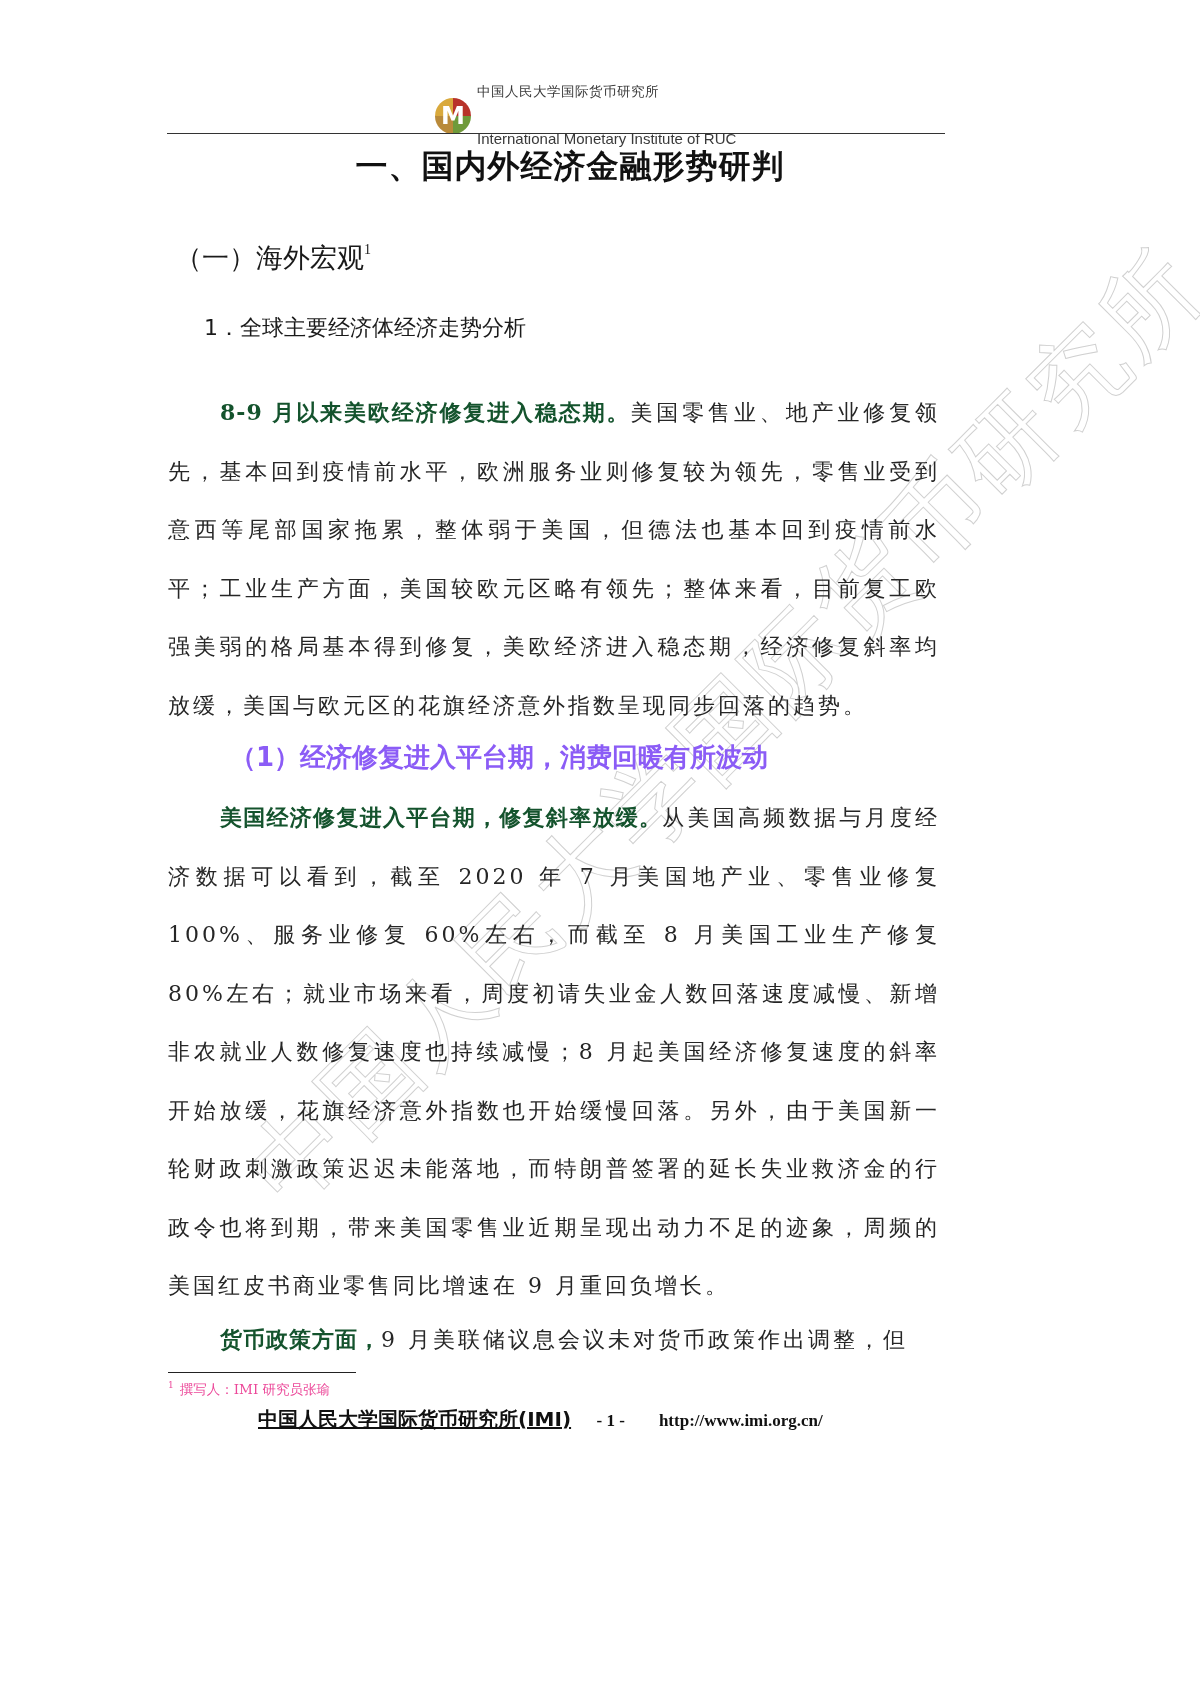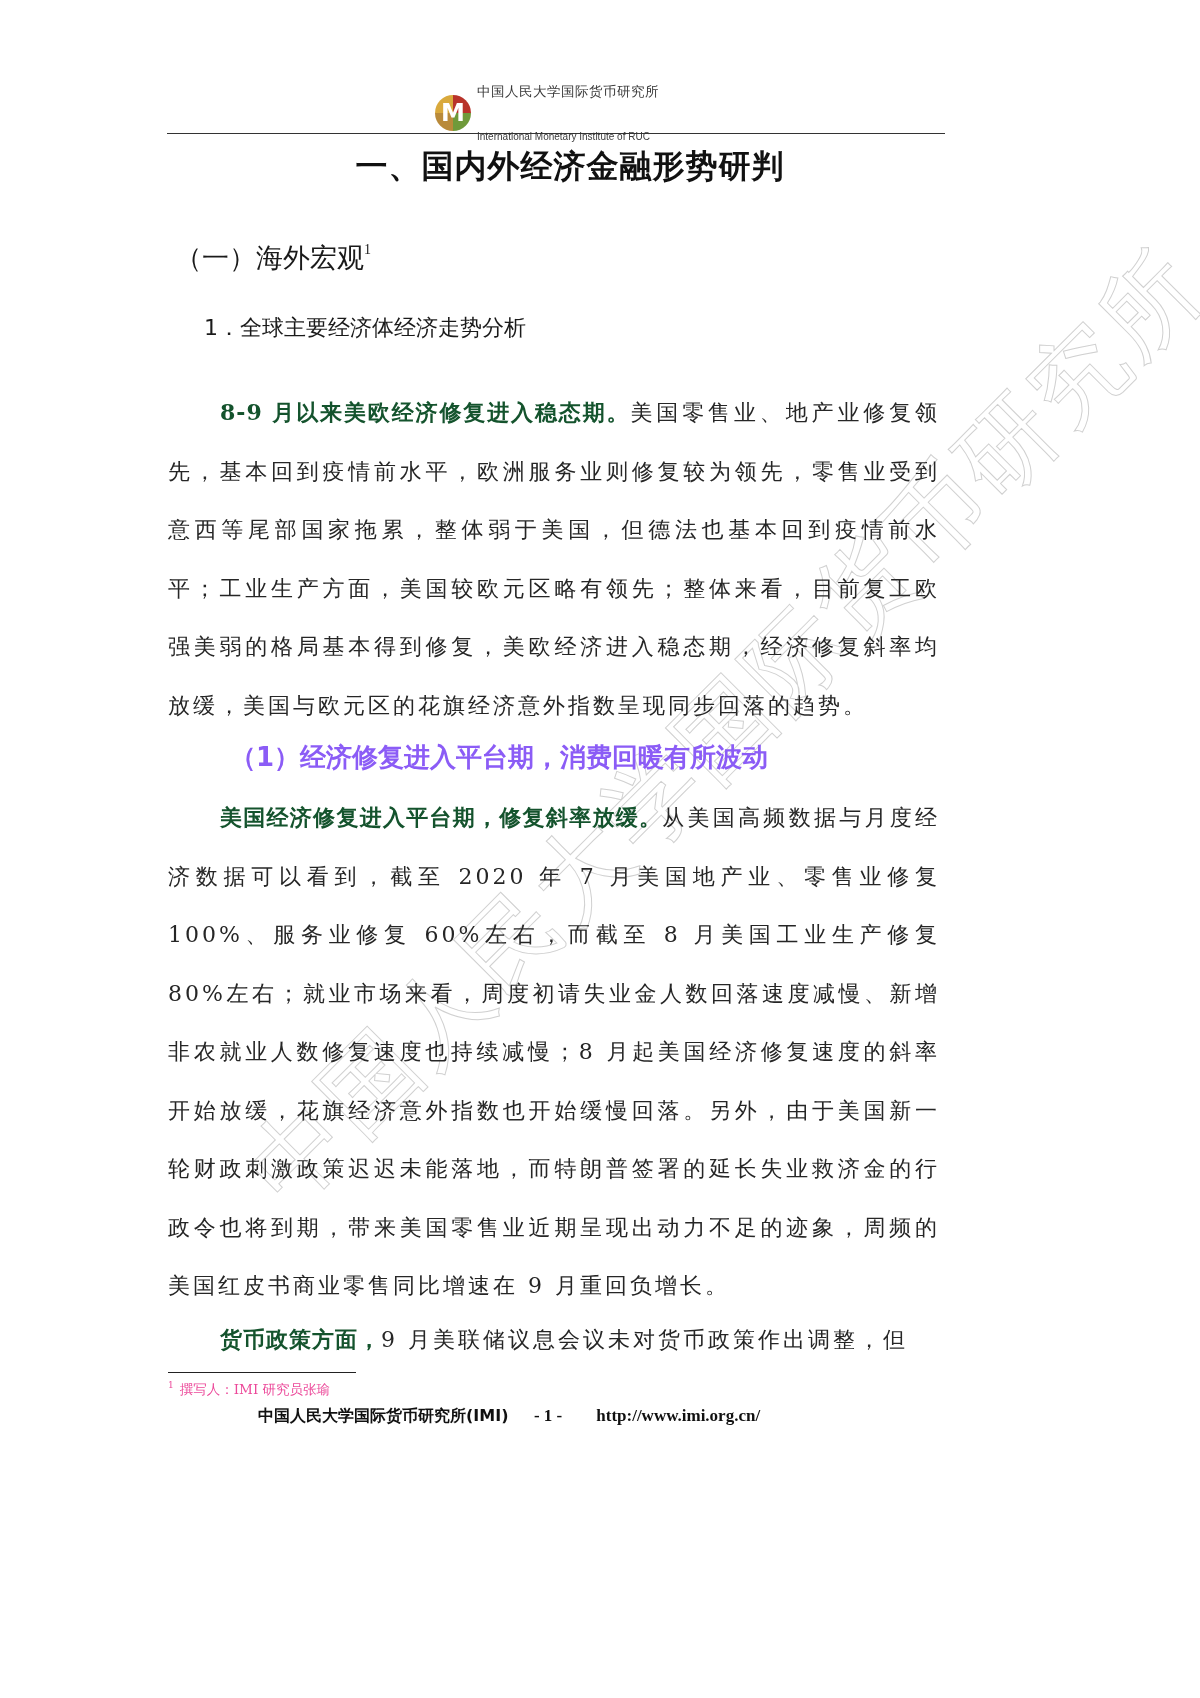--- a/index.html
+++ b/index.html
@@ -7,21 +7,21 @@
          font-family: "DejaVu Serif", "Liberation Serif", serif; color: #1a1a1a; }
 
   .header { position: absolute; left: 167px; top: 80px; width: 778px; height: 54px; }
   .header-inner { position: absolute; left: 268px; top: 4px; display: flex; align-items: center; }
   .logo { width: 36px; height: 36px; border-radius: 50%; position: relative; overflow: hidden; margin-right: 6px;
           background: conic-gradient(#b8332a 0deg 90deg, #6f9a3a 90deg 180deg, #b98a3a 180deg 270deg, #d9a93c 270deg 360deg); }
   .logo-m { position: absolute; left: 0; top: 0; width: 36px; height: 36px; color: #fff; font-family: "DejaVu Sans", sans-serif;
             font-weight: bold; font-size: 24px; text-align: center; line-height: 36px; }
   .header-text { display: flex; flex-direction: column; line-height: 1.1; }
   .header-cn { font-family: "DejaVu Sans", sans-serif; font-size: 13.5px; color: #3a3a3a; letter-spacing: 0.5px; }
-  .header-en { font-family: "Liberation Sans", sans-serif; font-size: 10px; color: #3a3a3a; margin-top: 32px; }
+  .header-en { font-family: "Liberation Sans", sans-serif; font-size: 15px; color: #3a3a3a; margin-top: 32px; }
   .header-rule { position: absolute; left: 0; bottom: 0; width: 778px; height: 0; border-top: 1.5px solid #333; }
 
   .title { position: absolute; left: 0; width: 1140px; top: 145px; text-align: center;
            font-family: "DejaVu Sans", sans-serif; font-weight: bold; font-size: 32px; color: #111; letter-spacing: 1px; }
 
   .section { position: absolute; left: 175px; top: 240px; font-family: "DejaVu Sans", sans-serif; font-size: 27px; color: #1a1a1a; }
   .section sup { font-family: "Liberation Serif", serif; font-size: 14px; vertical-align: top; position: relative; top: 2px; }
 
   .subsection { position: absolute; left: 172px; top: 313px; font-family: "DejaVu Sans", sans-serif; font-size: 22px; color: #1a1a1a; margin-left: 32px; }
 
@@ -31,21 +31,21 @@
   .para.indent { text-indent: 52px; }
 
   .subhead { position: absolute; left: 230px; top: 740px; font-family: "DejaVu Sans", sans-serif; font-weight: bold; font-size: 26px; color: #8b5cf6; }
 
   .fn-rule { position: absolute; left: 168px; top: 1372px; width: 188px; border-top: 1px solid #222; }
   .footnote { position: absolute; left: 168px; top: 1380px; font-size: 13.5px; color: #ec4899; }
   .footnote sup { font-size: 9px; margin-right: 6px; }
 
   .footer { position: absolute; left: 258px; top: 1406px; font-family: "Liberation Serif", serif; font-weight: bold; font-size: 17px; color: #111; white-space: pre; }
   .footer span { display: inline-block; }
-  .footer .f-org { font-family: "DejaVu Sans", sans-serif; font-size: 16px; }
+  .footer .f-org { font-family: "DejaVu Sans", sans-serif; font-size: 20px; text-decoration: underline; }
 
   .watermark { position: absolute; left: 120px; top: 770px; width: 1000px; text-align: center;
                transform: rotate(-45deg); transform-origin: center center;
                font-family: "DejaVu Serif", serif; font-size: 96px; color: transparent;
                -webkit-text-stroke: 1px rgba(150,150,150,0.45); letter-spacing: 4px; white-space: nowrap; pointer-events: none; }
 </style>
 </head>
 <body>
 
 <div class="watermark">中国人民大学国际货币研究所（IMI）</div>

